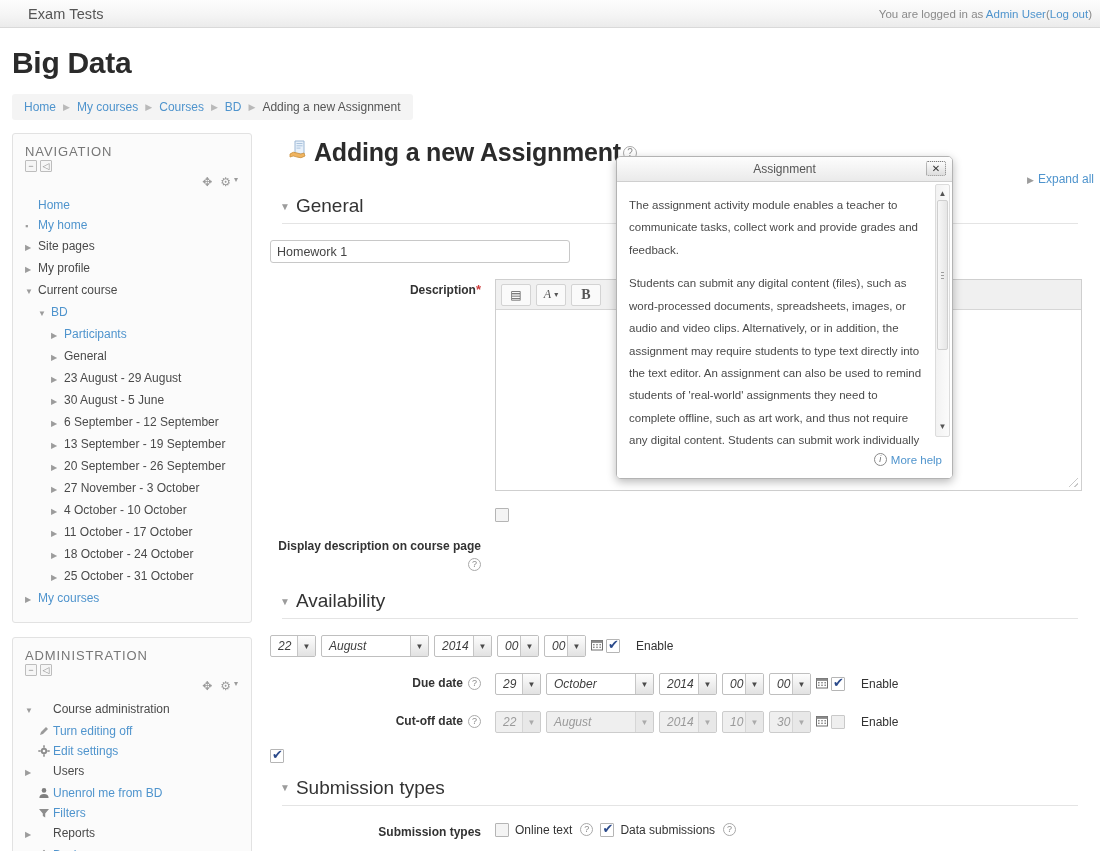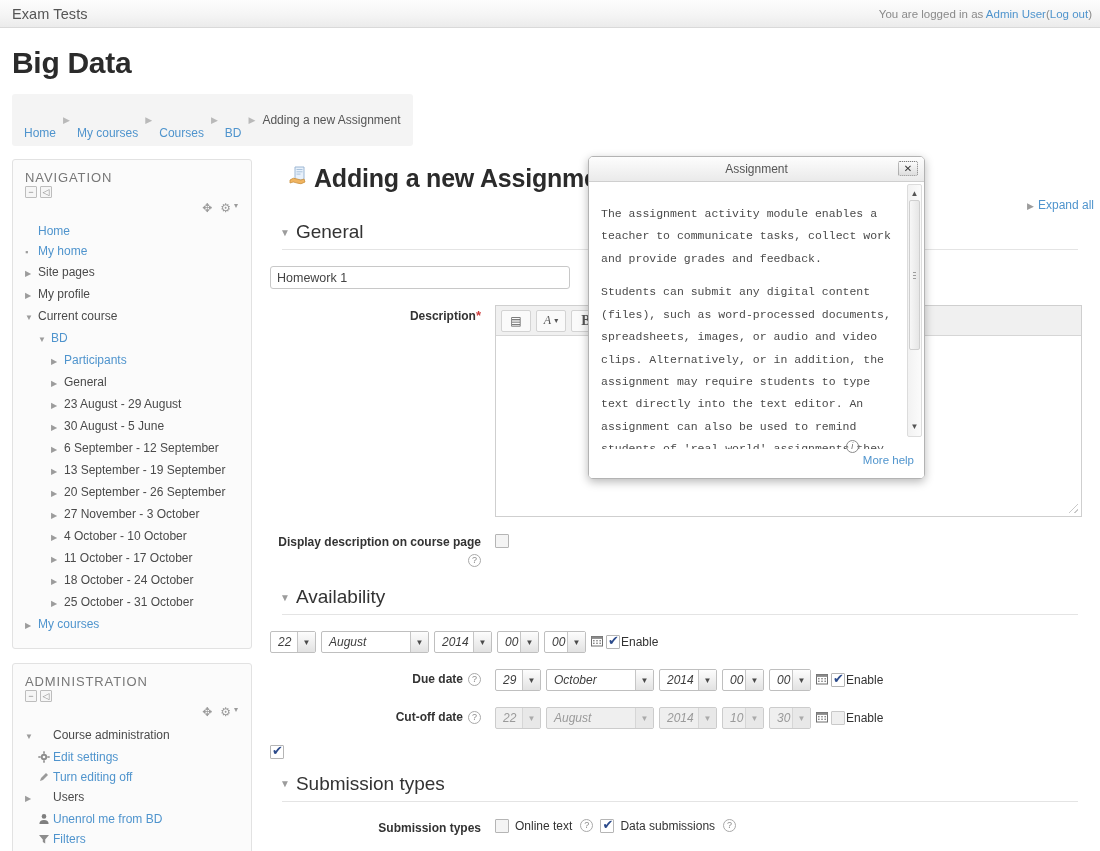--- a/index.html
+++ b/index.html
@@ -6,32 +6,32 @@
   html, body { margin:0; padding:0; }
   body {
     width:1100px; height:851px;
     background:#ffffff;
     font-family:"Liberation Sans", sans-serif;
     font-size:12px;
     color:#333;
     overflow:hidden;
     position:relative;
   }
-  a { color:#4f94cd; text-decoration:none;margin-top:26px; }
+  a { color:#4f94cd; text-decoration:none; }
 
   
   .topbar {
     height:28px;
     background:linear-gradient(to bottom,#fdfdfd 0%,#f4f4f4 60%,#ebebeb 100%);
     border-bottom:1px solid #d9d9d9;
     display:flex; align-items:center;
     padding:0 8px 0 12px;
     position:relative;
   }
-  .site-name { font-size:14.5px; color:#555; letter-spacing:.1px; }
+  .site-name { font-size:14.5px; color:#555; letter-spacing:.1px;margin-left:16px; }
   .login-info { margin-left:auto; font-size:11.5px; color:#8a8a8a; }
   .login-info a { color:#4f94cd; }
 
   
   .page-heading {
     font-size:30px; font-weight:bold; color:#2b2b2b;
     margin:18px 0 0 12px; letter-spacing:-0.3px;
   }
 
   
@@ -199,26 +199,26 @@
     color:#4a4a4a; font-size:8px;
   }
   .sel.dis { background:#efefef; color:#9a9a9a; border-color:#cccccc; }
   .sel.dis .arrow { background:#e8e8e8; color:#aaa; border-left-color:#d6d6d6; }
   .sel.w-day .val { width:26px; }
   .sel.w-month .val { width:88px; }
   .sel.w-year .val { width:38px; }
   .sel.w-time .val { width:22px; }
 
   .cal-icon { display:inline-block; vertical-align:middle; margin-right:3px; }
-  .enable-lbl { font-size:12px; color:#333; margin-left:1px; vertical-align:middle;text-align:center; }
+  .enable-lbl { font-size:12px; color:#333; margin-left:16px; vertical-align:middle;text-align:center; }
   .drow { display:flex; align-items:center; }
 
   
   .dialog {
-    position:absolute; left:588px; top:156px;
+    position:absolute; left:616px; top:156px;
     width:337px; height:323px;
     background:#fff;
     border:1px solid #b3b3b3;
     border-radius:5px;
     box-shadow:0 3px 10px rgba(0,0,0,.28);
     overflow:hidden;
     z-index:50;
   }
   .dlg-head {
     height:25px;
@@ -235,21 +235,21 @@
     background:linear-gradient(to bottom,#fbfbfb,#dedede);
     border-radius:2px;
     font-size:10px; color:#333; line-height:13px; text-align:center;
   }
   .dlg-body {
     position:relative; height:297px;
     background:#fff;
     padding:12px 26px 0 12px;
     font-size:11.5px; color:#4a4a4a; line-height:1.95;
   }
-  .dlg-body p { margin:9px 0 11px 0;font-family:Liberation Mono, monospace; }
+  .dlg-body p { margin:0 0 11px 0; }
   .dlg-scroll {
     position:absolute; right:2px; top:2px; bottom:42px; width:15px;
     background:linear-gradient(to right,#f2f2f2,#fbfbfb);
     border:1px solid #dcdcdc; border-radius:2px;
   }
   .dlg-scroll .arw {
     position:absolute; left:0; right:0; text-align:center;
     color:#555; font-size:8px;
   }
   .dlg-scroll .arw.up { top:1px; }
@@ -455,43 +455,43 @@
             <div class="tnode ind0">
               <span class="tw">▼</span>
               <span class="aicon"></span>
               <span class="tlabel plain">Course administration</span>
             </div>
           </li>
           <li>
             <div class="tnode ind1">
               <span class="tw"></span>
               <span class="aicon"><svg width="12" height="12" viewBox="0 0 12 12">
+                  <path d="M2 10 l1-3 l5-5 l2 2 l-5 5 z" fill="#9a9a9a"></path>
+                </svg></span>
+              <span class="tlabel">Turn editing off</span>
+            </div>
+          </li>
+          <li>
+            <div class="tnode ind1">
+              <span class="tw"></span>
+              <span class="aicon"><svg width="12" height="12" viewBox="0 0 12 12">
                   <circle cx="6" cy="6" r="3.2" fill="#8d8d8d"></circle>
                   <circle cx="6" cy="6" r="1.3" fill="#fbfbfb"></circle>
                   <g fill="#8d8d8d">
                     <rect x="5.2" y="0.3" width="1.6" height="2.4"></rect>
                     <rect x="5.2" y="9.3" width="1.6" height="2.4"></rect>
                     <rect x="0.3" y="5.2" width="2.4" height="1.6"></rect>
                     <rect x="9.3" y="5.2" width="2.4" height="1.6"></rect>
                   </g>
                 </svg></span>
               <span class="tlabel">Edit settings</span>
             </div>
           </li>
           <li>
             <div class="tnode ind1">
-              <span class="tw"></span>
-              <span class="aicon"><svg width="12" height="12" viewBox="0 0 12 12">
-                  <path d="M2 10 l1-3 l5-5 l2 2 l-5 5 z" fill="#9a9a9a"></path>
-                </svg></span>
-              <span class="tlabel">Turn editing off</span>
-            </div>
-          </li>
-          <li>
-            <div class="tnode ind1">
               <span class="tw">▶</span>
               <span class="aicon"></span>
               <span class="tlabel plain">Users</span>
             </div>
           </li>
           <li>
             <div class="tnode ind1">
               <span class="tw"></span>
               <span class="aicon"><svg width="12" height="12" viewBox="0 0 12 12">
                   <circle cx="6" cy="3.4" r="2.3" fill="#7f7f7f"></circle>
@@ -576,21 +576,21 @@
             <span class="tbtn b">B</span>
           </div>
           <div class="editor-body">
             <div class="resize-grip"></div>
           </div>
         </div>
       </div>
     </div>
 
     <div class="frow" style="margin-top:14px;">
-      <div class="flabel" style="line-height:16px;">
+      <div class="flabel" style="line-height:16px;margin-top:30px;">
         <span>Display description on course page</span>
         <div style="margin-top:2px;"><span class="helpq sm">?</span></div>
       </div>
       <div class="fctl" style="padding-top:2px;">
         <span class="cb"></span>
       </div>
     </div>
 
     <div class="fs-legend" style="margin-top:18px;">
       <span class="tri">▼</span>

